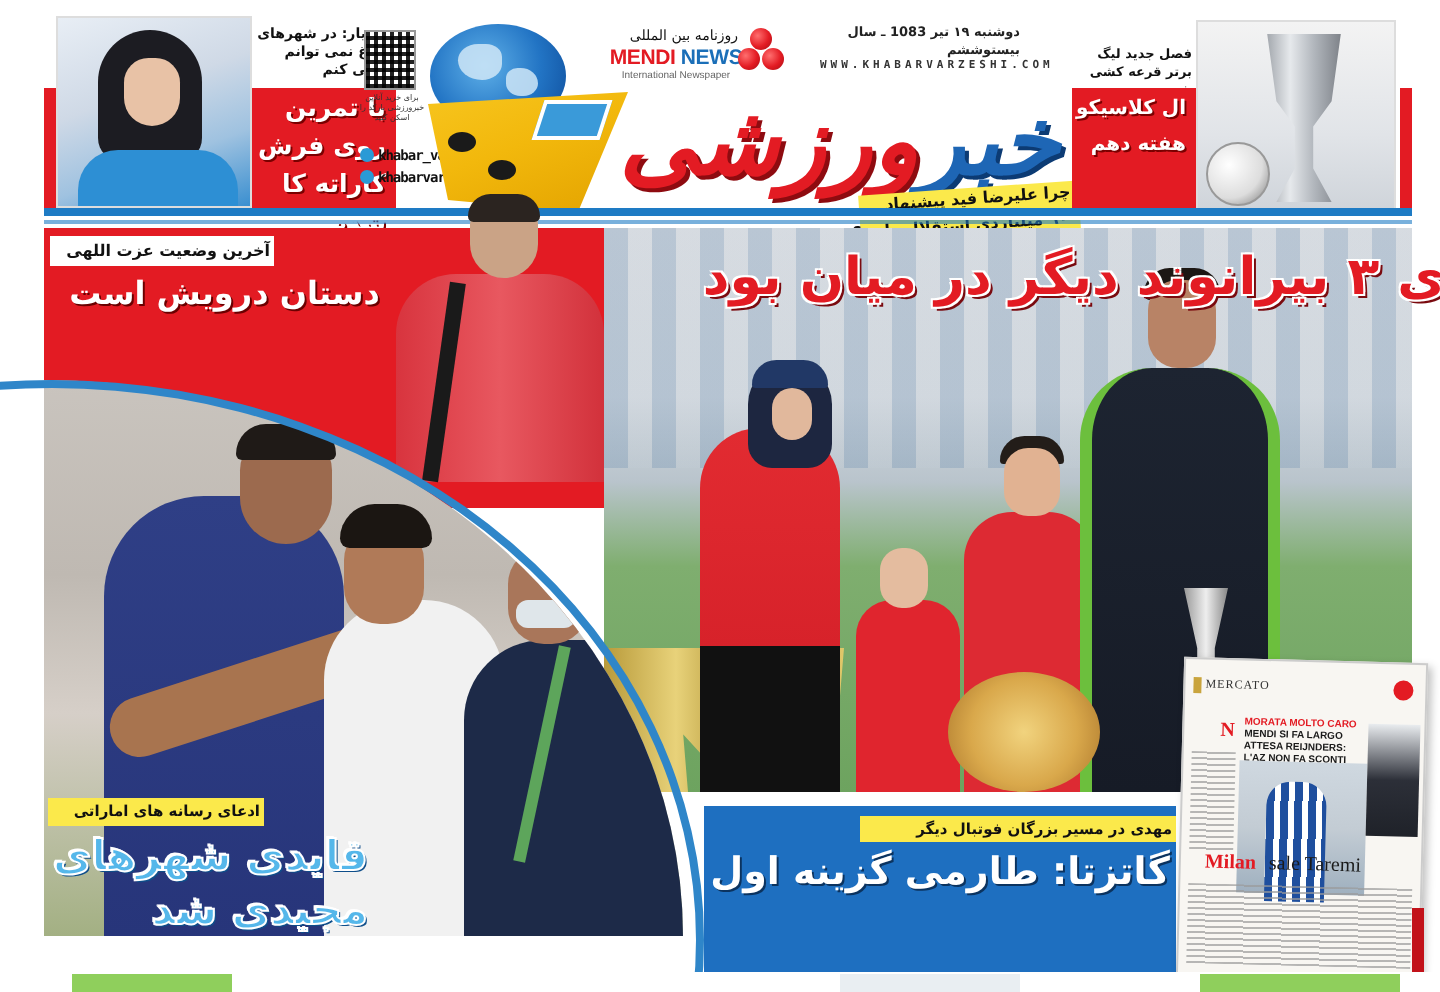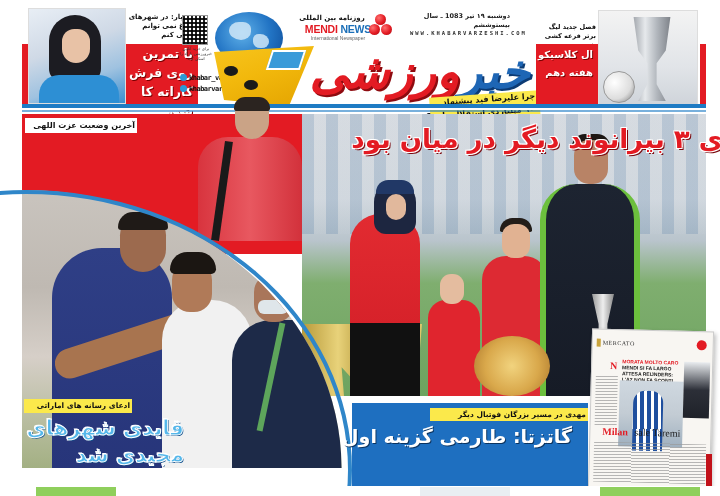--- a/index.html
+++ b/index.html
@@ -35,21 +35,21 @@
   .globe { left: 215px; top: 12px; width: 68px; height: 52px; border-radius: 50%;
     background: radial-gradient(circle at 40% 40%, #5fb0e8 0%, #2274c4 55%, #0d4b99 100%); }
   .globe .land1 { position:absolute; left:14px; top:10px; width:22px; height:18px; border-radius:50% 40% 50% 60%; background:#cfe6f7; opacity:.85; }
   .globe .land2 { position:absolute; left:38px; top:22px; width:16px; height:14px; border-radius:40% 60% 50% 50%; background:#cfe6f7; opacity:.85; }
   .ribbon { left: 214px; top: 46px; width: 100px; height: 60px;
     background: linear-gradient(160deg,#f7c51e 0%,#f2b80c 45%,#e3a300 100%);
     clip-path: polygon(0 10%, 100% 0, 75% 100%, 10% 90%); }
   .ribbon .stripe { position:absolute; left:55px; top:4px; width:34px; height:20px; background:#3a9ad9; transform: skewX(-18deg); border:2px solid #fff; }
   .ribbon .fig { position:absolute; width:14px; height:10px; border-radius:50%; background:#1a1a1a; }
 
-  .sportnews-label { left: 290px; top: 14px; width: 84px; font-size: 7px; color:#111; font-weight:bold; text-align:center; }
+  .sportnews-label { left: 300px; top: 14px; width: 84px; font-size: 7px; color:#111; font-weight:normal; text-align:center; }
   .sportnews { left: 288px; top: 23px; width: 100px; font-size: 10.5px; font-weight: bold; font-family: "Liberation Sans", sans-serif; letter-spacing: -0.2px; text-align:center; }
   .sportnews .sp { color: #e31b23; }
   .sportnews .nw { color: #1b6fb8; }
   .sportnews-sub { left: 296px; top: 35px; width: 84px; font-size: 5px; color:#666; text-align:center; font-family:"Liberation Sans", sans-serif; }
 
   .cluster { left: 368px; top: 14px; width: 26px; height: 22px; }
   .cluster span { position:absolute; width:11px; height:11px; border-radius:50%; background: radial-gradient(circle at 35% 35%,#ff6f6f 0%,#e31b23 55%,#a50d13 100%); }
 
   .dateline { left: 400px; top: 12px; width: 110px; font-size: 6.5px; line-height: 9px; color: #222; font-weight:bold; }
   .dateline .price { color:#e31b23; }
@@ -133,21 +133,21 @@
   .rp-plate { position:absolute; left:172px; top:222px; width:76px; height:60px; border-radius:50%; background: radial-gradient(circle,#f1d37e 0%,#d9a84b 55%,#a9742a 100%); }
   .rp-cup-right { position:absolute; left:290px; top:180px; width:22px; height:60px; background:linear-gradient(90deg,#999,#eee,#888); clip-path: polygon(0 0,100% 0,70% 50%,70% 100%,30% 100%,30% 50%); }
 
   .right-headline { left: 302px; top: 120px; width: 402px; font-size: 26px; line-height: 38px; color: #e31b23; font-weight: bold;
     text-shadow: 1px 1px 0 #fff, -1px -1px 0 #fff, 1px -1px 0 #fff, -1px 1px 0 #fff, 2px 2px 0 #7a0a0f; margin-left: 38px; }
 
   
   .blue-box { left: 352px; top: 403px; width: 236px; height: 90px; background: #1e6fc0; }
   .blue-tag { left: 430px; top: 408px; width: 158px; height: 13px; background: #fbe94b; }
   .blue-tag-text { left: 430px; top: 408px; width: 156px; font-size: 7.5px; line-height: 13px; color:#111; font-weight:bold; }
-  .blue-headline { left: 340px; top: 423px; width: 232px; font-size: 19px; line-height: 26px; color: #fff; font-weight: bold; text-shadow: 1px 1px 0 #0b335f; text-align: right; }
+  .blue-headline { left: 353px; top: 423px; width: 232px; font-size: 19px; line-height: 26px; color: #fff; font-weight: bold; text-shadow: 1px 1px 0 #0b335f; text-align: right; }
 
   
   .inset { left: 590px; top: 330px; width: 122px; height: 160px; background:#f8f6f2; border:1px solid #ccc;
     box-shadow: 2px 2px 4px rgba(0,0,0,.25); transform: rotate(1.5deg); overflow:hidden; }
   .inset .mercato { position:absolute; left:10px; top:10px; font-size:6px; color:#333; font-family:"Liberation Serif", serif; letter-spacing:.5px; }
   .inset .mercato-bar { position:absolute; left:4px; top:9px; width:4px; height:8px; background:#c9a43d; }
   .inset .logo-a { position:absolute; right:6px; top:8px; width:10px; height:10px; border-radius:50%; background:#e31b23; }
   .inset .headline { position:absolute; left:30px; top:28px; width:62px; font-size:5px; line-height:6px; color:#1a1a1a; font-weight:bold; font-family:"Liberation Sans", sans-serif; }
   .inset .headline .r { color:#e31b23; }
   .inset .photo { position:absolute; left:28px; top:50px; width:64px; height:66px; background:linear-gradient(180deg,#cfd8e0 0%,#c3ccd4 50%,#9fb0bf 100%); }
@@ -282,20 +282,21 @@
   <div class="lp-person3"></div>
   <div class="lp-face3"></div>
   <div class="lp-mask"></div>
   <div class="lp-lanyard"></div>
 </div>
 <div class="abs arc-blue"></div>
 
 <div class="abs left-tag"></div>
 <div class="abs left-tag-text rtl">آخرین وضعیت عزت اللهی</div>
 <div class="abs left-headline rtl">
+  <div>دستان درویش است</div>
 </div>
 
 <div class="abs left-tag2"></div>
 <div class="abs left-tag2-text rtl">ادعای رسانه های اماراتی</div>
 <div class="abs left-headline2 rtl">
   <div>قایدی شهرهای</div>
   <div>مجیدی شد</div>
 </div>
 
 <div class="abs right-headline rtl">پای ۳ بیرانوند دیگر در میان بود</div>

